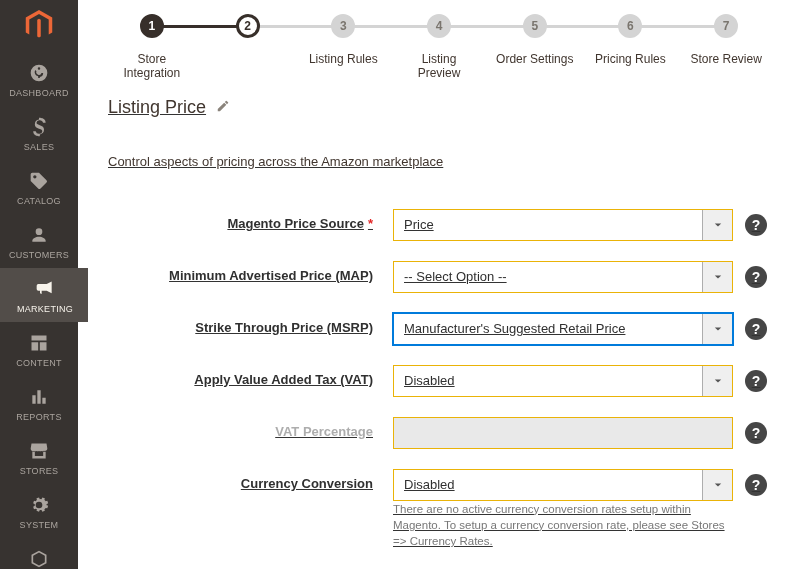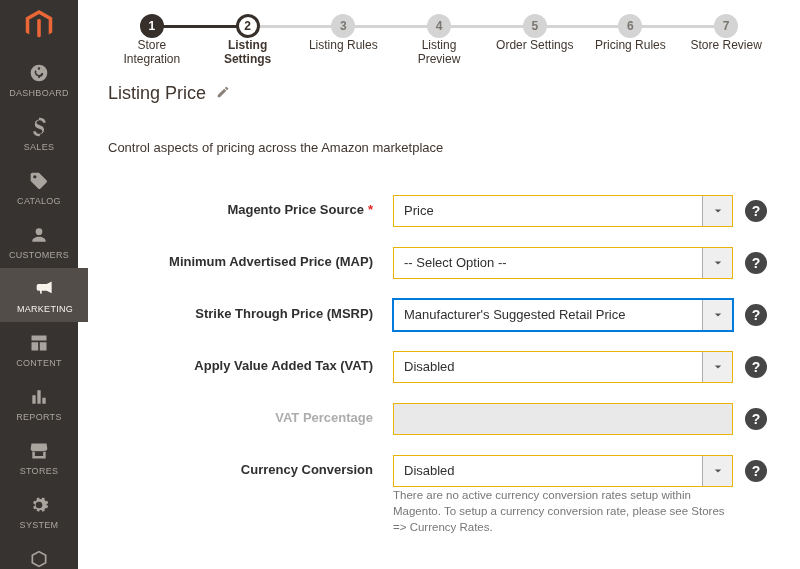--- a/index.html
+++ b/index.html
@@ -15,23 +15,23 @@
 .sidebar-item-label { font-size: 9px; letter-spacing: 0.3px; }
 .main { flex: 1; overflow: hidden; }
 .stepper { display: flex; align-items: flex-start; padding: 14px 26px 8px; gap: 0; }
 .step { display: flex; flex-direction: column; align-items: center; position: relative; flex: 1; }
 .step-circle { width: 24px; height: 24px; border-radius: 50%; background: #d4d4d4; color: #7a756e; display: flex; align-items: center; justify-content: center; font-size: 12px; font-weight: 600; z-index: 2; border: 2px solid #d4d4d4; }
 .step.done .step-circle { background: #372f2a; color: #fff; border-color: #372f2a; }
 .step.current .step-circle { background: #fff; color: #372f2a; border: 3px solid #372f2a; width: 24px; height: 24px; }
 .step-line { position: absolute; top: 11px; left: 50%; right: -50%; height: 3px; background: #d4d4d4; z-index: 1; }
 .step.done .step-line { background: #372f2a; }
 .step:last-child .step-line { display: none; }
-.step-label { font-size: 12px; color: #41362f; text-align: center; margin-top: 0; line-height: 1.2; max-width: 80px; }
+.step-label { font-size: 12px; color: #41362f; text-align: center; margin-top: 14px; line-height: 1.2; max-width: 80px; }
 .step.current .step-label { font-weight: 700; }
-.content { padding: 8px 30px 0 30px; }
+.content { padding: 8px 30px 0 30px; text-decoration: underline; }
 .section-header { display: flex; align-items: center; gap: 10px; margin-bottom: 36px; }
 .section-title { font-size: 18px; color: #41362f; font-weight: 400; }
 .edit-icon { color: #8a837b; cursor: pointer; }
 .edit-icon svg { width: 14px; height: 14px; }
 .section-desc { font-size: 13px; color: #41362f; margin-bottom: 40px; }
 .form-row { display: flex; align-items: flex-start; margin-bottom: 20px; }
 .form-label { width: 285px; text-align: right; padding-right: 20px; padding-top: 7px; font-size: 13px; font-weight: 600; color: #303030; }
 .form-label.disabled { color: #adadad; font-weight: 600; }
 .required-star { color: #e22626; margin-left: 4px; }
 .form-control-wrap { flex: 1; display: flex; align-items: flex-start; gap: 12px; }
@@ -138,21 +138,20 @@
   <div class="main">
     <div class="stepper">
       <div class="step done">
         <div class="step-line"></div>
         <div class="step-circle">1</div>
         <div class="step-label">Store Integration</div>
       </div>
       <div class="step current">
         <div class="step-line"></div>
         <div class="step-circle">2</div>
-        <div class="step-label">Listing Settings</div>
       </div>
       <div class="step">
         <div class="step-line"></div>
         <div class="step-circle">3</div>
         <div class="step-label">Listing Rules</div>
       </div>
       <div class="step">
         <div class="step-line"></div>
         <div class="step-circle">4</div>
         <div class="step-label">Listing Preview</div>

